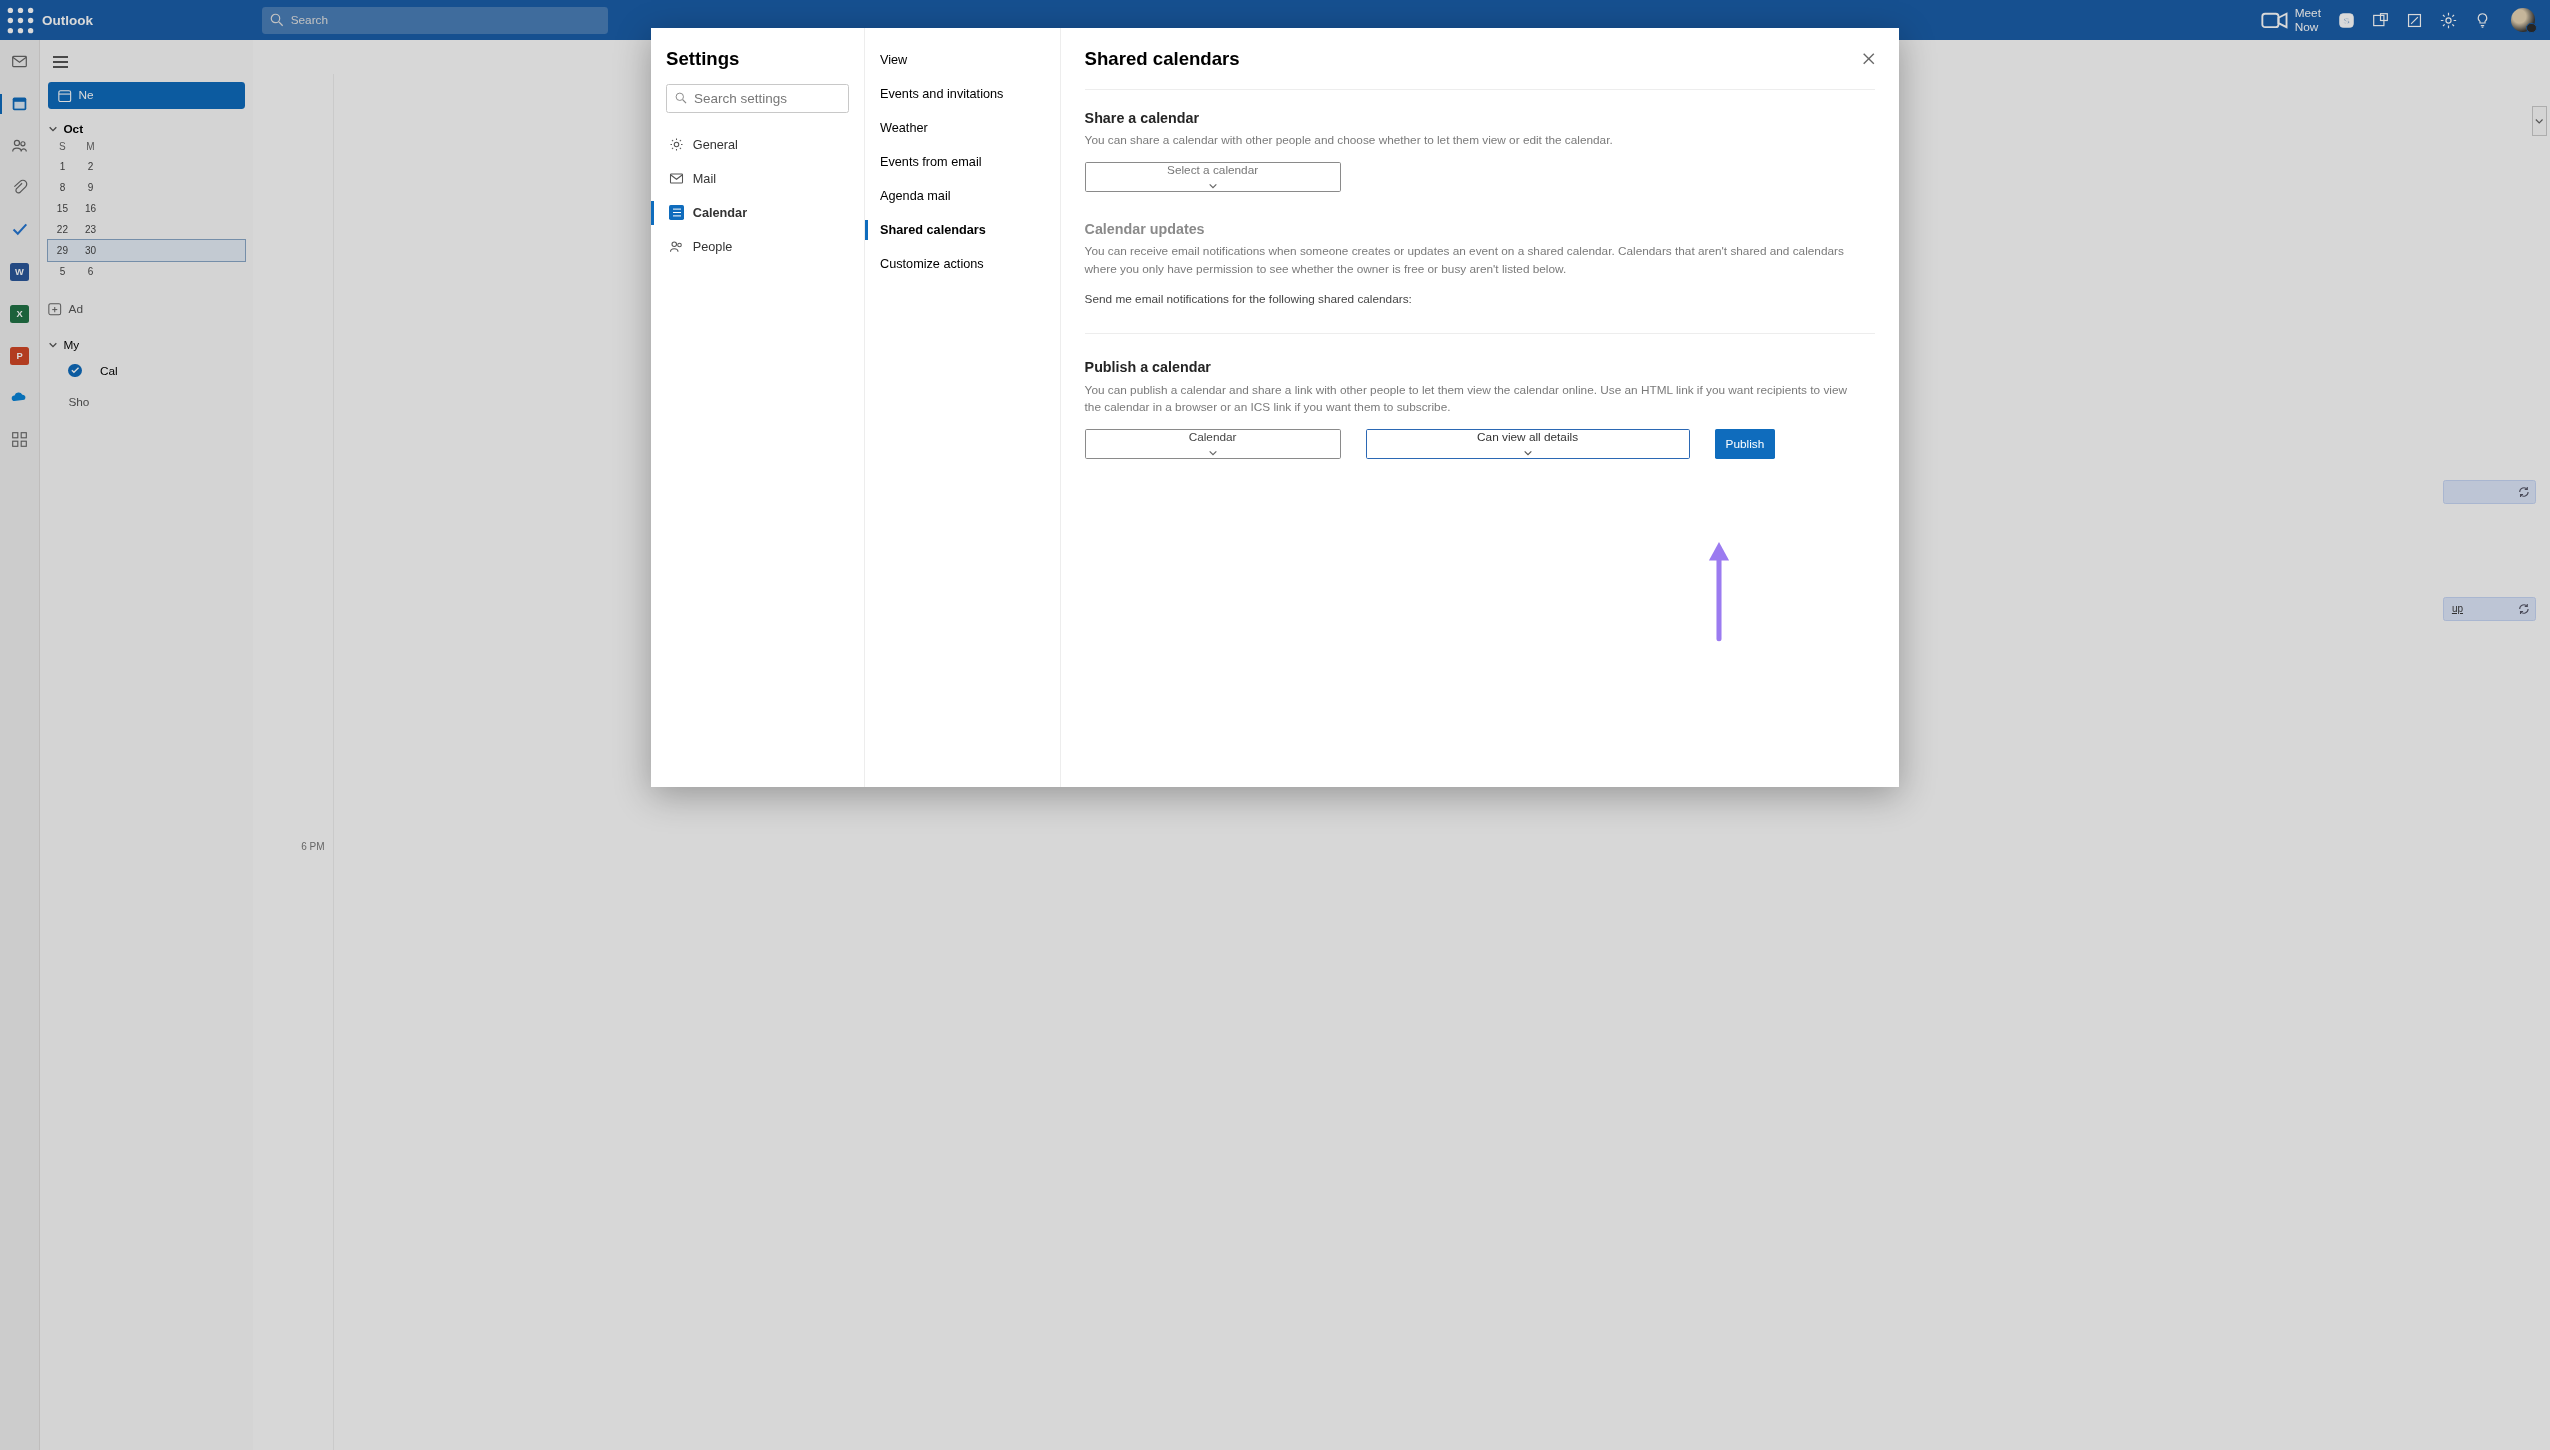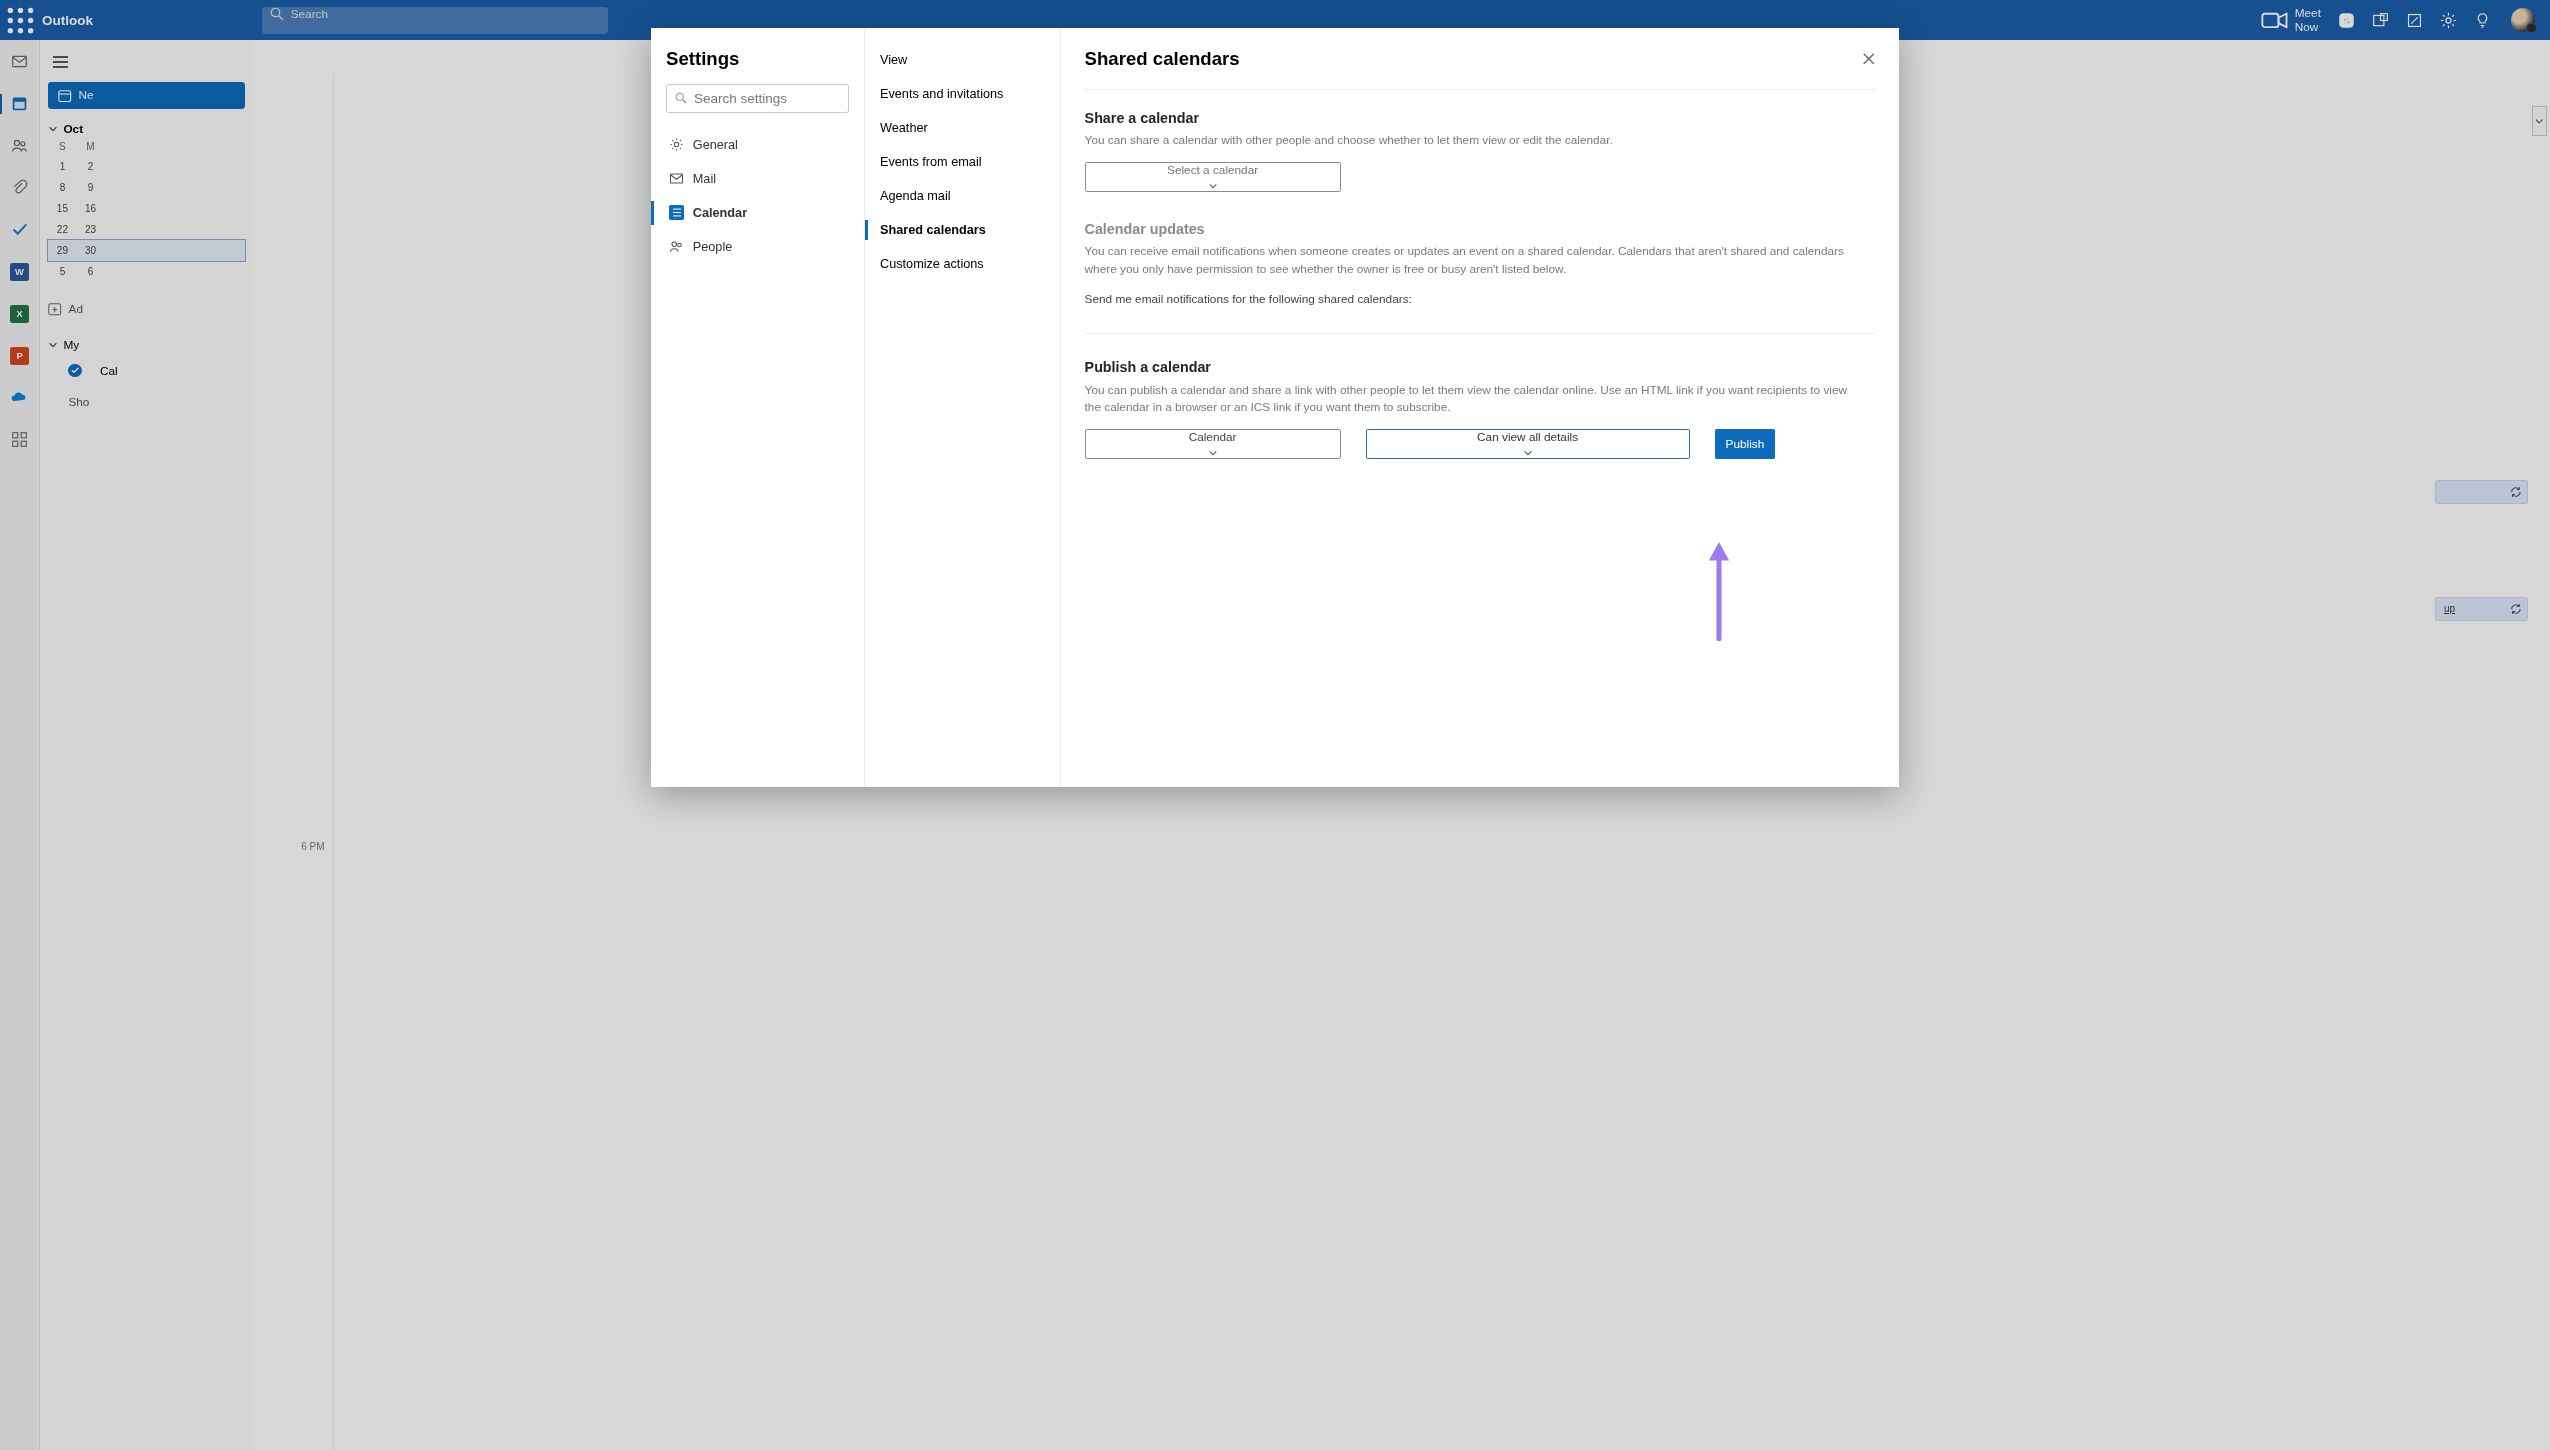--- a/index.html
+++ b/index.html
@@ -9,21 +9,21 @@
   
   .topbar {
     height:40px; background:#1b5faa; display:flex; align-items:center; color:#fff;
     padding:0 6.7px; position:relative; z-index:1;
   }
   .waffle { width:27px; height:27px; display:flex; align-items:center; justify-content:center; margin-right:3.4px; cursor:pointer; }
   .waffle svg { fill:#fff; }
   .brand { font-size:13.5px; font-weight:600; margin-left:5px; margin-right:17px; }
   .searchbox {
     flex:0 0 346px; height:27px; background:#4a7fb9; border-radius:3.4px;
-    display:flex; padding:0 8.4px; color:#e4e4e4;
+    display:flex; align-items:center; padding:0 8.4px; color:#e4e4e4;
     margin-left:152px;
   }
   .searchbox svg { width:13.5px; height:13.5px; fill:#e4e4e4; margin-right:6.7px; }
   .searchbox span { font-size:11.8px; }
   .top-spacer { flex:1; }
   .top-icons { display:flex; align-items:center; gap:17px; margin-right:8.4px; }
   .top-icon { width:17px; height:17px; display:flex; align-items:center; justify-content:center; cursor:pointer; }
   .top-icon svg { width:17px; height:17px; fill:#fff; stroke:#fff; }
   .meet-now { display:flex; align-items:center; gap:6.7px; cursor:pointer; font-size:11.8px; }
   .avatar { width:23.6px; height:23.6px; border-radius:50%; background:radial-gradient(circle at 35% 35%, #e8d5b5 30%, #3a3a3a 70%); margin-left:3.4px; cursor:pointer; position:relative; }
@@ -54,21 +54,21 @@
   .mini-cal .today-range { background:#e5eef7; }
   .add-cal-row { display:flex; align-items:center; gap:6.7px; margin-top:20px; font-size:11.8px; color:#555; cursor:pointer;}
   .my-cal-hdr { display:flex; align-items:center; gap:5px; margin-top:22px; font-size:11.8px; font-weight:400;}
   .checked-dot { width:13.5px; height:13.5px; border-radius:50%; background:#0f6cbd; display:inline-flex; align-items:center; justify-content:center; }
   .checked-dot svg { width:8.4px; height:8.4px; fill:#fff; }
   .cal-item { display:flex; align-items:center; gap:18px; margin:11.8px 0 0 20px; font-size:11.8px;}
   .show-all { margin:17px 0 0 20px; font-size:11.8px; color:#555; cursor:pointer;}
   .bg-timecol { position:absolute; left:213px; width:81px; top:34px; bottom:0; border-right:0.8px solid #eee;}
   .time-label { position:absolute; right:8.4px; font-size:10px; color:#777; }
   .bg-grid { position:absolute; left:293px; right:13.5px; top:34px; bottom:0; }
-  .event-chip { position:absolute; right:9px; height:23.6px; background:#dfe8fb; border:0.8px solid #c7d6f5; border-radius:2.5px; display:flex; align-items:center; padding:0 25px 0 8.4px; font-size:10px; color:#3a3a3a;text-decoration:underline;}
+  .event-chip { position:absolute; right:1px; height:23.6px; background:#dfe8fb; border:0.8px solid #c7d6f5; border-radius:2.5px; display:flex; align-items:center; padding:0 25px 0 8.4px; font-size:10px; color:#3a3a3a;text-decoration:underline;}
   .event-refresh { position:absolute; right:5px; top:50%; transform:translateY(-50%); }
 
   
   .backdrop { position:absolute; inset:0; background:rgba(0,0,0,0.15); z-index:10; }
 
   
   .modal {
     position:absolute; z-index:20; top:28px; left:50%; transform:translateX(-50%);
     width:1248px; height:759px; background:#fff; box-shadow:0 8.4px 34px rgba(0,0,0,0.3);
     display:flex;

